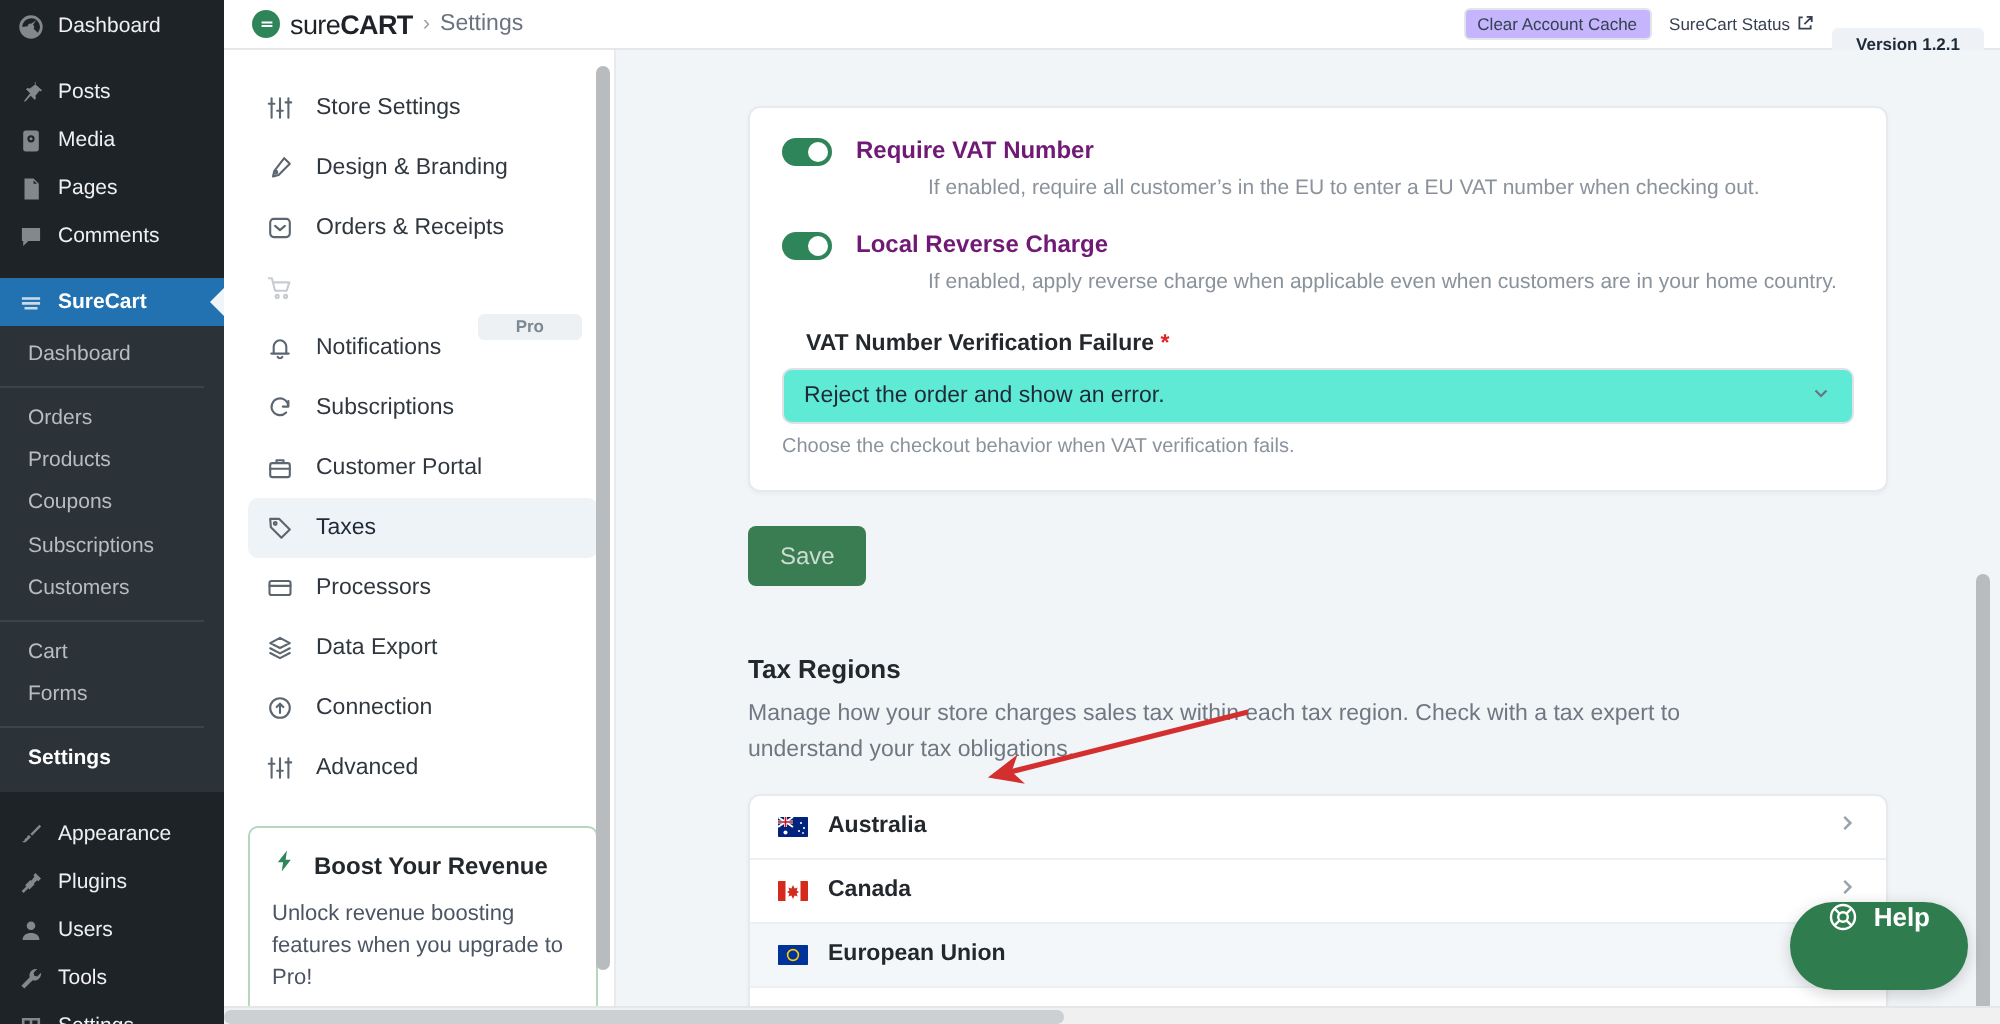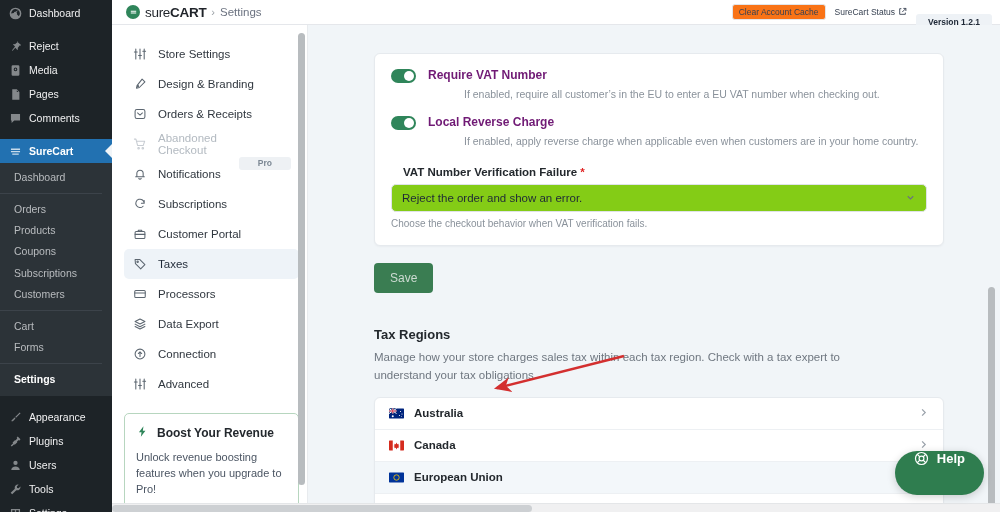--- a/index.html
+++ b/index.html
@@ -70,21 +70,21 @@
   .brand-mark svg { width: 9px; height: 9px; }
   .brand-word {
     font-size: 13.5px; letter-spacing: -0.3px; color: #1f2329;
     font-weight: 400; font-family: "Liberation Sans", sans-serif;
   }
   .brand-word b { font-weight: 700; }
   .crumb-sep { color: #9aa0a6; font-size: 11px; margin: 0 5px; }
   .crumb { color: #6b7280; font-size: 11.5px; }
   .topbar-right { margin-left: auto; display: flex; align-items: center; gap: 4px; }
   .tb-btn {
-    font-size: 8.5px; color: #374151; background: #f97316;
+    font-size: 8.5px; color: #374151; background: #c4b5fd;
     border: 1px solid #e2e5e9; border-radius: 3px;
     padding: 3px 6px; line-height: 1; white-space: nowrap;
   }
   .tb-link {
     font-size: 8.5px; color: #374151; display: inline-flex;
     align-items: center; gap: 3px; padding: 3px 5px; white-space: nowrap;
   }
   .tb-link svg { width: 9px; height: 9px; stroke: #374151; fill: none; stroke-width: 1.6; }
   .tb-ver {
     font-size: 8.5px; color: #1f2937; background: #eef2f6;
@@ -165,21 +165,21 @@
     width: 10px; height: 10px; border-radius: 50%; background: #fff;
   }
   .toggle-label { font-size: 12px; font-weight: 700; color: #701a75; line-height: 1.25; }
   .toggle-help { font-size: 10.5px; color: #8a929b; margin-top: 4px; line-height: 1.4; margin-left: 36px; }
   .field-label {
     font-size: 11.5px; font-weight: 700; color: #23282d; margin: 18px 0 6px 12px;
   }
   .req { color: #e02424; }
   .select {
     height: 28px; border: 1px solid #dfe3e8; border-radius: 5px;
-    background: #84cc16; display: flex; align-items: center;
+    background: #5eead4; display: flex; align-items: center;
     padding: 0 10px; font-size: 11.5px; color: #1f2937;
   }
   .select .chev { margin-left: auto; }
   .select .chev svg { width: 11px; height: 11px; stroke: #6b7280; fill: none; stroke-width: 1.6; }
   .field-help { font-size: 10px; color: #8a929b; margin-top: 6px; }
   
   #save-btn {
     margin-top: 17px; background: #3a7d52; color: #cddbd2;
     border: none; border-radius: 4px; font-size: 12px;
     padding: 8px 16px; font-weight: 400;
@@ -253,21 +253,21 @@
     </div>
 
     <div class="wp-spacer"></div>
 
     <div class="wp-item">
       <span class="ico">
           <svg viewBox="0 0 20 20">
             <path d="M13.6 1.4l-1 1 .7.8-4.1 3.3-2-.4-1 1 3.1 3L5 15.5l-.3 1.3 1.2-.5 3.9-4.2 3 3.1 1-1-.4-2 3.3-4.1.8.7 1-1-5-4.4z"></path>
           </svg>
         </span>
-      <span>Reject</span>
+      <span>Posts</span>
     </div>
 
     <div class="wp-item">
       <span class="ico">
           <svg viewBox="0 0 20 20">
             <path d="M6 2h8a2 2 0 012 2v12a2 2 0 01-2 2H6a2 2 0 01-2-2V4a2 2 0 012-2zm4 3.5a2.8 2.8 0 100 5.6 2.8 2.8 0 000-5.6zm0 1.6a1.2 1.2 0 110 2.4 1.2 1.2 0 010-2.4zM6 13.5h8v1.2H6z"></path>
           </svg>
         </span>
       <span>Media</span>
     </div>
@@ -422,21 +422,20 @@
         </div>
 
         <div class="nav-item disabled">
           <span class="nico">
               <svg viewBox="0 0 20 20">
                 <path d="M2 3h2.2l2.3 9h8.2l2-6H5"></path>
                 <circle cx="8" cy="16" r="1.1"></circle>
                 <circle cx="14" cy="16" r="1.1"></circle>
               </svg>
             </span>
-          <span>Abandoned Checkout</span>
           <span class="pro-pill">Pro</span>
         </div>
 
         <div class="nav-item">
           <span class="nico">
               <svg viewBox="0 0 20 20">
                 <path d="M5.5 14V9a4.5 4.5 0 019 0v5M3.8 14h12.4M8.3 16.3a1.9 1.9 0 003.4 0"></path>
               </svg>
             </span>
           <span>Notifications</span>

